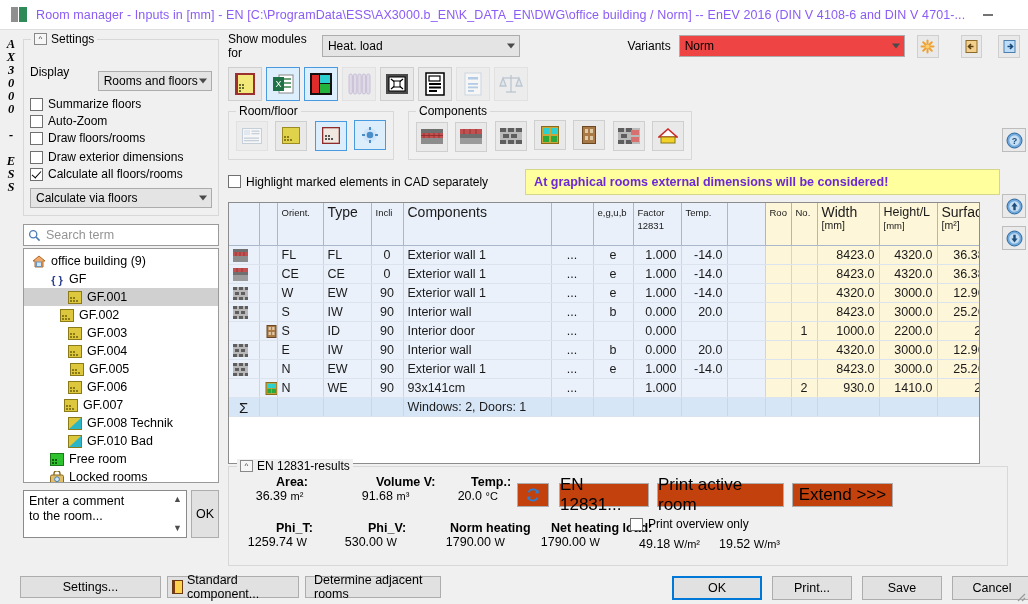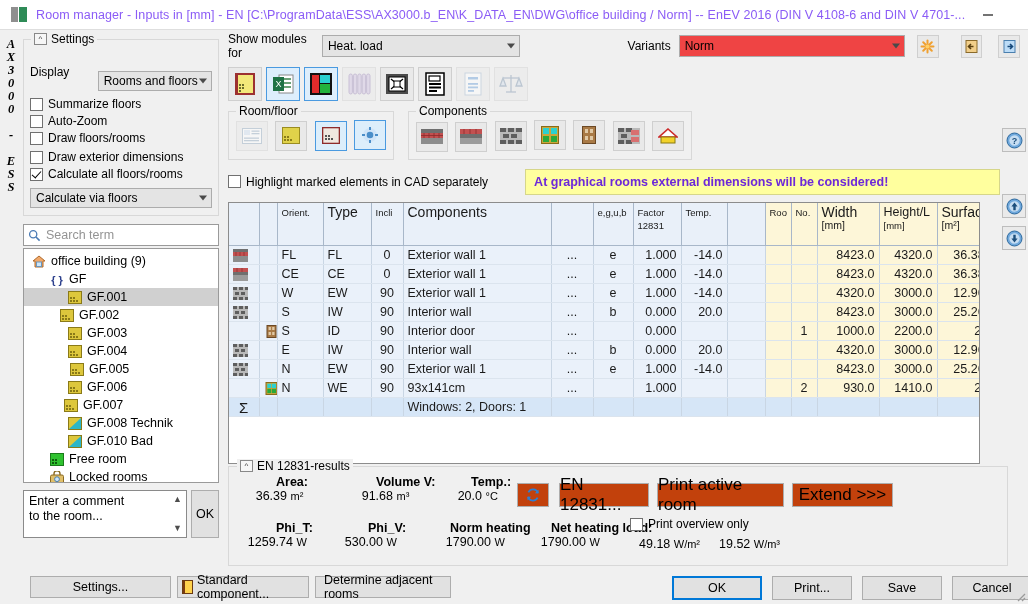--- a/index.html
+++ b/index.html
@@ -89,21 +89,21 @@
   .cscroll { position:absolute; right:1px; top:1px; bottom:1px; width:15px; background:#fff;
              display:flex; flex-direction:column; justify-content:space-between; align-items:center; }
   .cscroll div { font-size:9px; color:#4d4d4d; }
   .okbtn { width:28px; border:1px solid #adadad; background:#e1e1e1; display:flex; align-items:center; justify-content:center; font-size:12.5px;}
   .btn {
     border:1px solid #adadad; background:#e1e1e1; font-size:12.5px; height:22px;
     display:inline-flex; align-items:center; justify-content:center;
     font-family:"Liberation Sans", sans-serif; color:#000; padding:0 8px;
   }
   .btn.primary { border:2px solid #0078d7; }
-  .bottombar-left { position:absolute; left:30px; top:576px; display:flex; gap:6px; align-items:center;border-radius:11px;}
+  .bottombar-left { position:absolute; left:20px; top:576px; display:flex; gap:6px; align-items:center;border-radius:11px;}
 
   
   .right { position:absolute; left:228px; top:32px; right:4px; }
   .toprow { display:flex; align-items:center; gap:8px; }
   .modbar { display:flex; gap:4px; margin-top:7px; }
   .tbtn {
     width:34px; height:34px; border:1px solid #cfcfcf; background:#e9e9e9;
     display:flex; align-items:center; justify-content:center; position:relative;
   }
   .tbtn.active { border:1px solid #4a9ae0; background:#ddeefc; }

